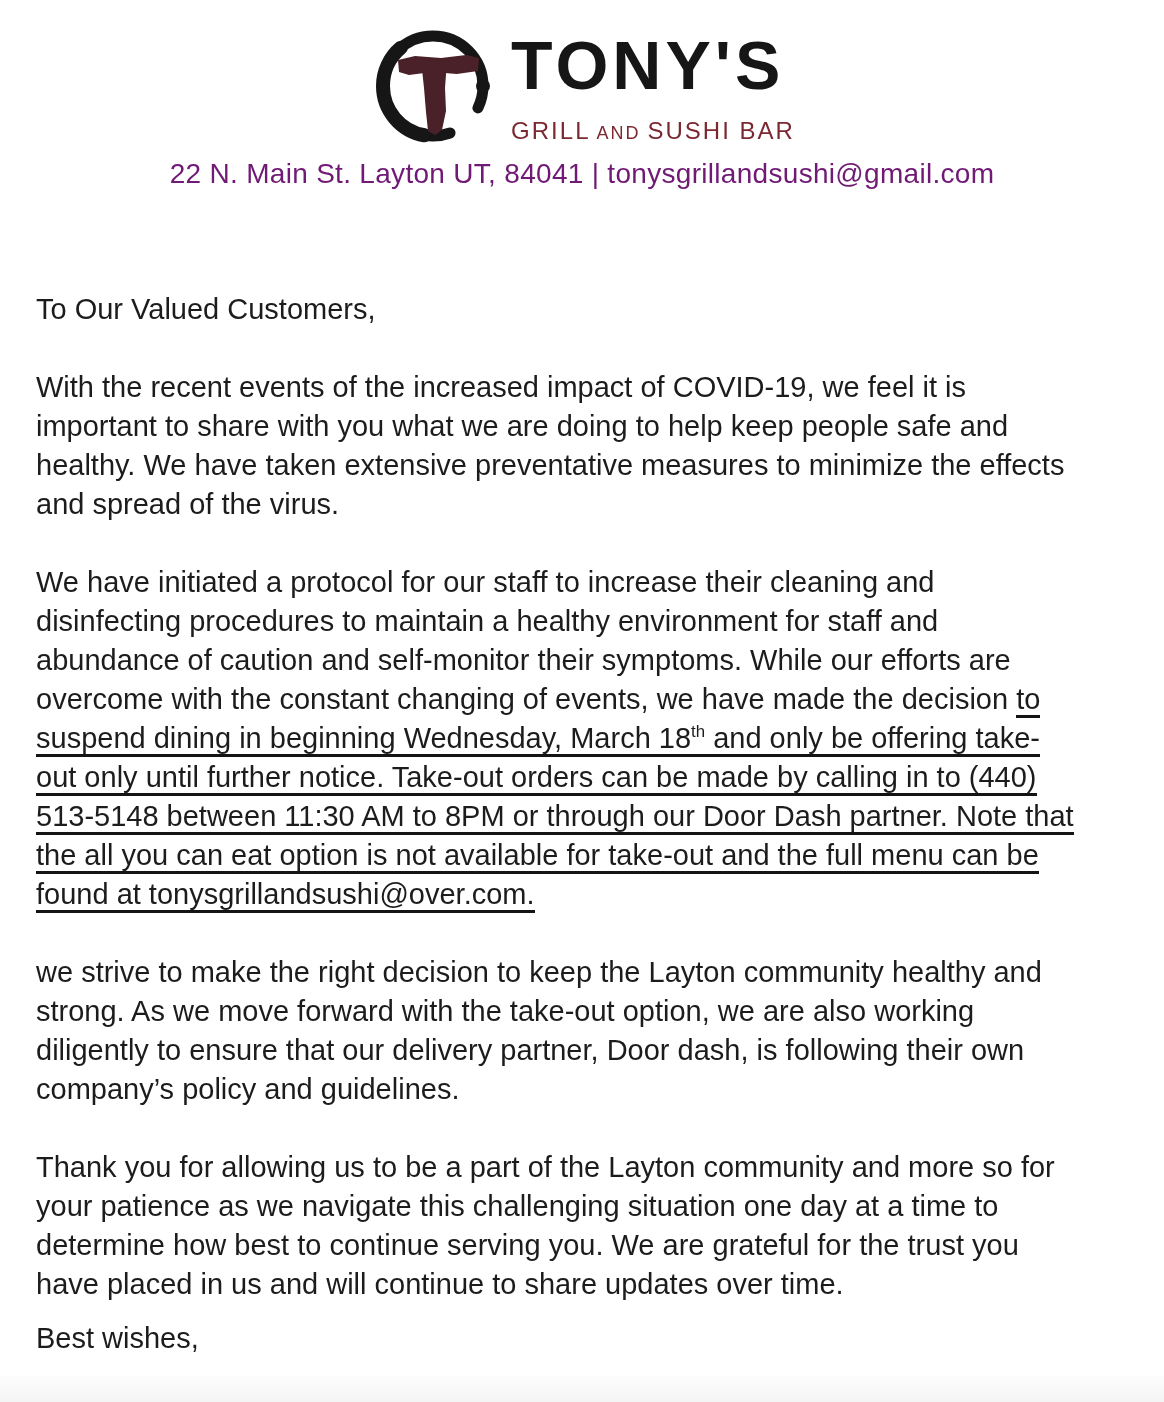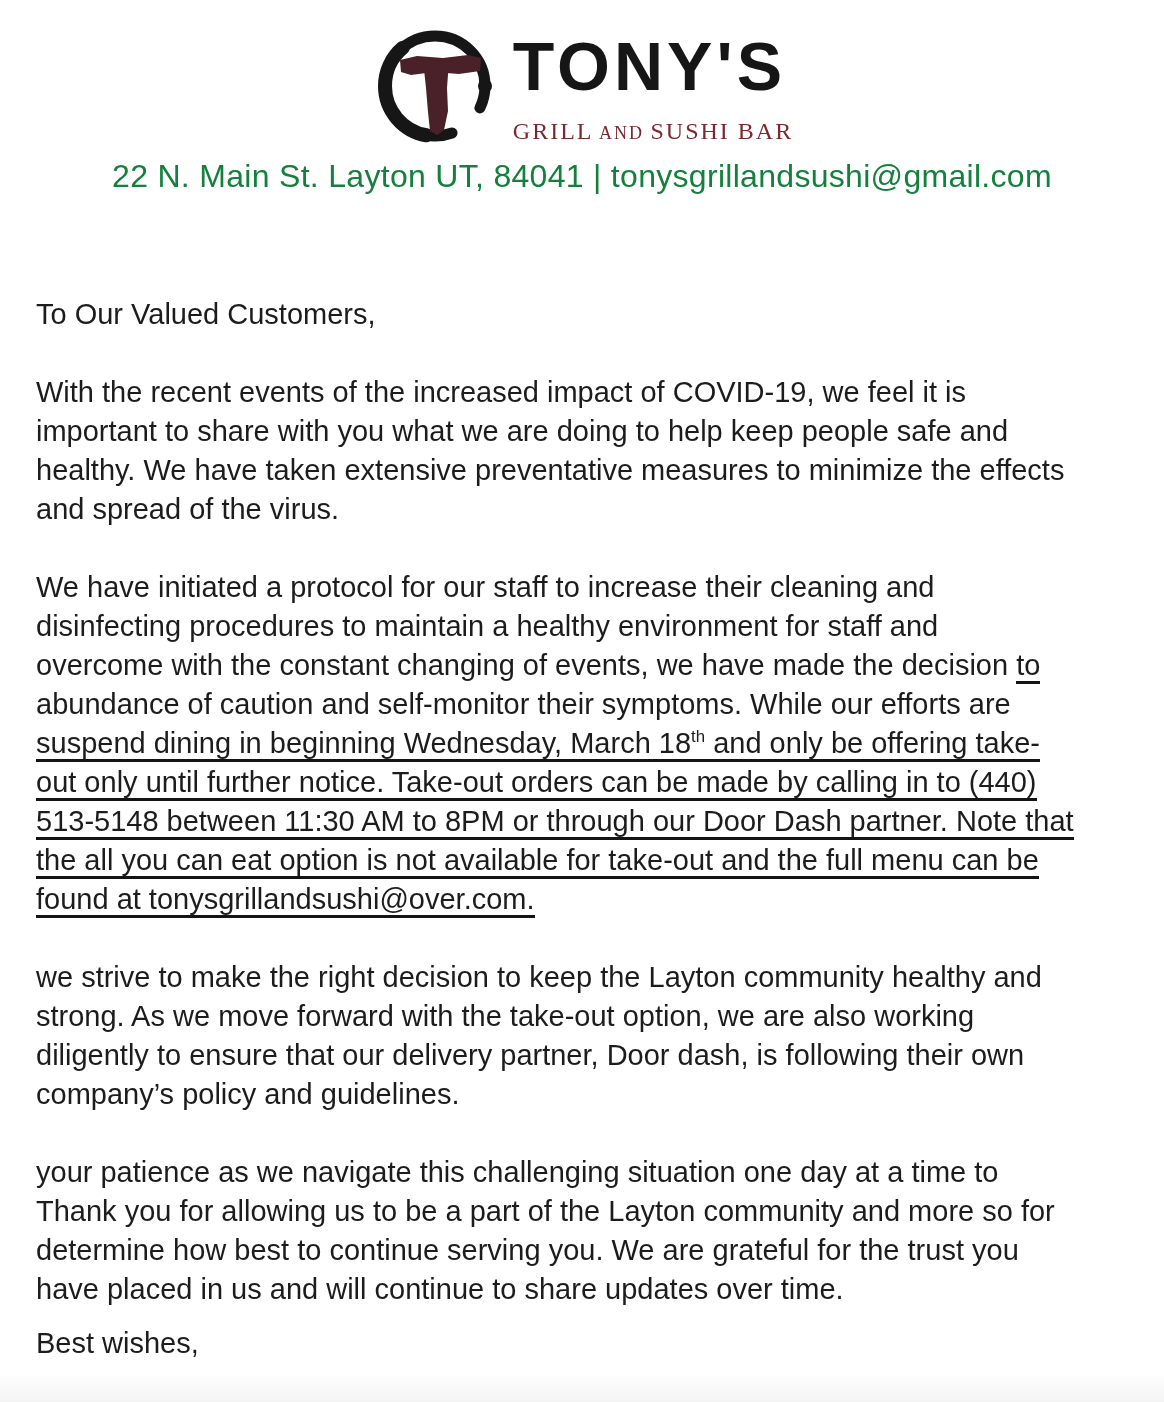--- a/index.html
+++ b/index.html
@@ -44,32 +44,31 @@
     color: #161616;
     font-family: "Liberation Sans", sans-serif;
   }
   .brand-subtitle {
     margin-top: 20px;
     font-size: 24px;
     letter-spacing: 2px;
     color: #7b2830;
     font-weight: 400;
     white-space: nowrap;
-    font-family: Liberation Serif, serif;
   }
   .brand-subtitle .small-caps {
     font-size: 18px;
     letter-spacing: 2px;
   }
   .address-line {
     margin-top: 10px;
-    font-size: 32px;
+    font-size: 28px;
     font-weight: 300;
     letter-spacing: 0.3px;
-    color: #15803d;
+    color: #701a75;
   }
 
   
   .letter-body {
     margin-top: 100px;
     padding-left: 36px;
     padding-right: 28px;
     font-size: 29px;
     line-height: 39px;
   }
@@ -123,37 +122,37 @@
   <div id="paragraphs">
       <div class="para">
         <div class="line"><span><span>With the recent events of the increased impact of COVID-19, we feel it is</span></span></div>
         <div class="line"><span><span>important to share with you what we are doing to help keep people safe and</span></span></div>
         <div class="line"><span><span>healthy. We have taken extensive preventative measures to minimize the effects</span></span></div>
         <div class="line"><span><span>and spread of the virus.</span></span></div>
       </div>
       <div class="para">
         <div class="line"><span><span>We have initiated a protocol for our staff to increase their cleaning and</span></span></div>
         <div class="line"><span><span>disinfecting procedures to maintain a healthy environment for staff and</span></span></div>
+        <div class="line"><span><span>abundance of caution and self-monitor their symptoms. While our efforts are</span></span></div>
         <div class="line"><span><span>overcome with the constant changing of events, we have made the decision </span><span class="u">to</span></span></div>
-        <div class="line"><span><span>abundance of caution and self-monitor their symptoms. While our efforts are</span></span></div>
         <div class="line"><span class="u"><span>suspend dining in beginning Wednesday, March 18</span><sup>th</sup><span> and only be offering take-</span></span></div>
         <div class="line"><span class="u"><span>out only until further notice. Take-out orders can be made by calling in to (440)</span></span></div>
         <div class="line"><span class="u"><span>513-5148 between 11:30 AM to 8PM or through our Door Dash partner. Note that</span></span></div>
         <div class="line"><span class="u"><span>the all you can eat option is not available for take-out and the full menu can be</span></span></div>
         <div class="line"><span class="u"><span>found at tonysgrillandsushi@over.com.</span></span></div>
       </div>
       <div class="para">
         <div class="line"><span><span>we strive to make the right decision to keep the Layton community healthy and</span></span></div>
         <div class="line"><span><span>strong. As we move forward with the take-out option, we are also working</span></span></div>
         <div class="line"><span><span>diligently to ensure that our delivery partner, Door dash, is following their own</span></span></div>
         <div class="line"><span><span>company’s policy and guidelines.</span></span></div>
       </div>
       <div class="para">
+        <div class="line"><span><span>Thank you for allowing us to be a part of the Layton community and more so for</span></span></div>
         <div class="line"><span><span>your patience as we navigate this challenging situation one day at a time to</span></span></div>
-        <div class="line"><span><span>Thank you for allowing us to be a part of the Layton community and more so for</span></span></div>
         <div class="line"><span><span>determine how best to continue serving you. We are grateful for the trust you</span></span></div>
         <div class="line"><span><span>have placed in us and will continue to share updates over time.</span></span></div>
       </div>
     </div>
   <div class="para">
     <div class="line">Best wishes,</div>
 
   </div>
 </div>
 

